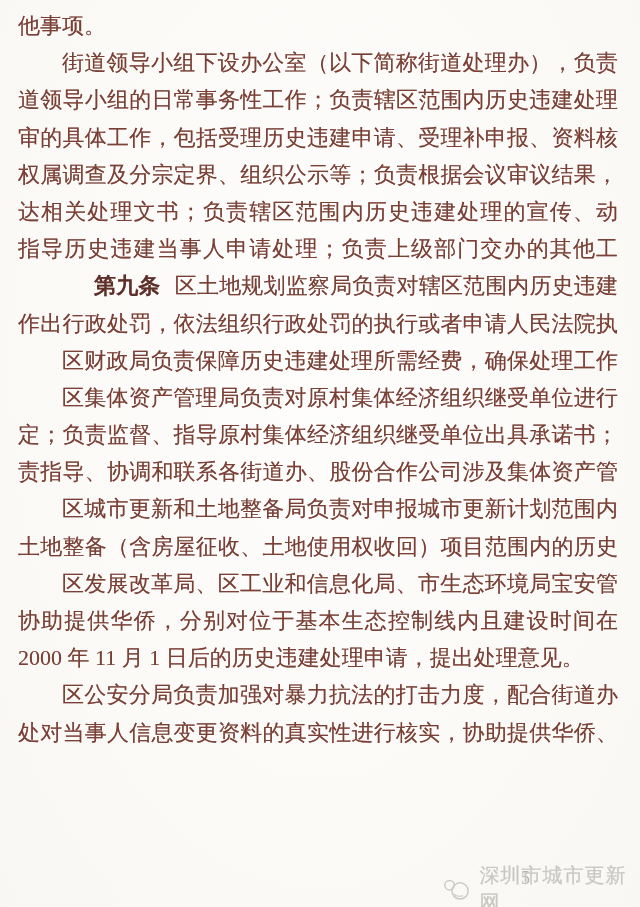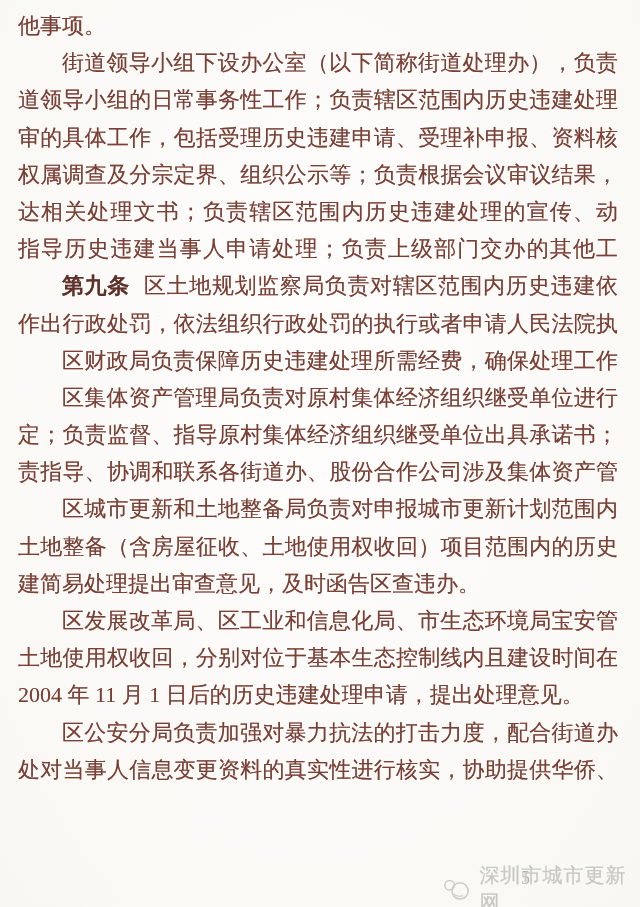--- a/index.html
+++ b/index.html
@@ -37,20 +37,21 @@
     text-align: justify;
     text-align-last: justify;
   }
   .line.indent {
     text-indent: 2em;
   }
   .article {
     font-weight: bold;
     color: #5e302a;
     margin-right: 0.65em;
+    margin-left: 32px;
   }
   .page-number {
     position: absolute;
     left: 521px;
     top: 866px;
     font-size: 18px;
     line-height: 24px;
     color: #b8b5b0;
   }
   .watermark {
@@ -86,24 +87,23 @@
   <div class="line fill">达相关处理文书；负责辖区范围内历史违建处理的宣传、动员，</div>
   <div class="line fill">指导历史违建当事人申请处理；负责上级部门交办的其他工作。</div>
   <div class="line fill indent"><span class="article">第九条</span><span>区土地规划监察局负责对辖区范围内历史违建依法</span></div>
   <div class="line fill">作出行政处罚，依法组织行政处罚的执行或者申请人民法院执行。</div>
   <div class="line fill indent">区财政局负责保障历史违建处理所需经费，确保处理工作顺</div>
   <div class="line fill indent">区集体资产管理局负责对原村集体经济组织继受单位进行认</div>
   <div class="line fill">定；负责监督、指导原村集体经济组织继受单位出具承诺书；负</div>
   <div class="line fill">责指导、协调和联系各街道办、股份合作公司涉及集体资产管理</div>
   <div class="line fill indent">区城市更新和土地整备局负责对申报城市更新计划范围内或</div>
   <div class="line fill">土地整备（含房屋征收、土地使用权收回）项目范围内的历史违</div>
-  <div class="line">建简易处理提出审查意见，及时函告区查违办。</div>
   <div class="line fill indent">区发展改革局、区工业和信息化局、市生态环境局宝安管理</div>
-  <div class="line fill">土地使用权收回，分别对位于基本生态控制线内且建设时间在</div>
-  <div class="line">2004 年 11 月 1 日后的历史违建处理申请，提出处理意见。</div>
+  <div class="line fill">协助提供华侨，分别对位于基本生态控制线内且建设时间在</div>
+  <div class="line">2000 年 11 月 1 日后的历史违建处理申请，提出处理意见。</div>
   <div class="line fill indent">区公安分局负责加强对暴力抗法的打击力度，配合街道办事</div>
   <div class="line fill">处对当事人信息变更资料的真实性进行核实，协助提供华侨、港</div>
 </div>
 
 <div class="page-number">5</div>
 
 <div class="watermark">
   <svg class="watermark-logo" viewBox="0 0 34 26">
     <circle cx="10" cy="9" r="5" fill="none" stroke="#cdcbc7" stroke-width="1.6"></circle>
     <circle cx="21" cy="15" r="8.5" fill="none" stroke="#cdcbc7" stroke-width="1.6"></circle>

